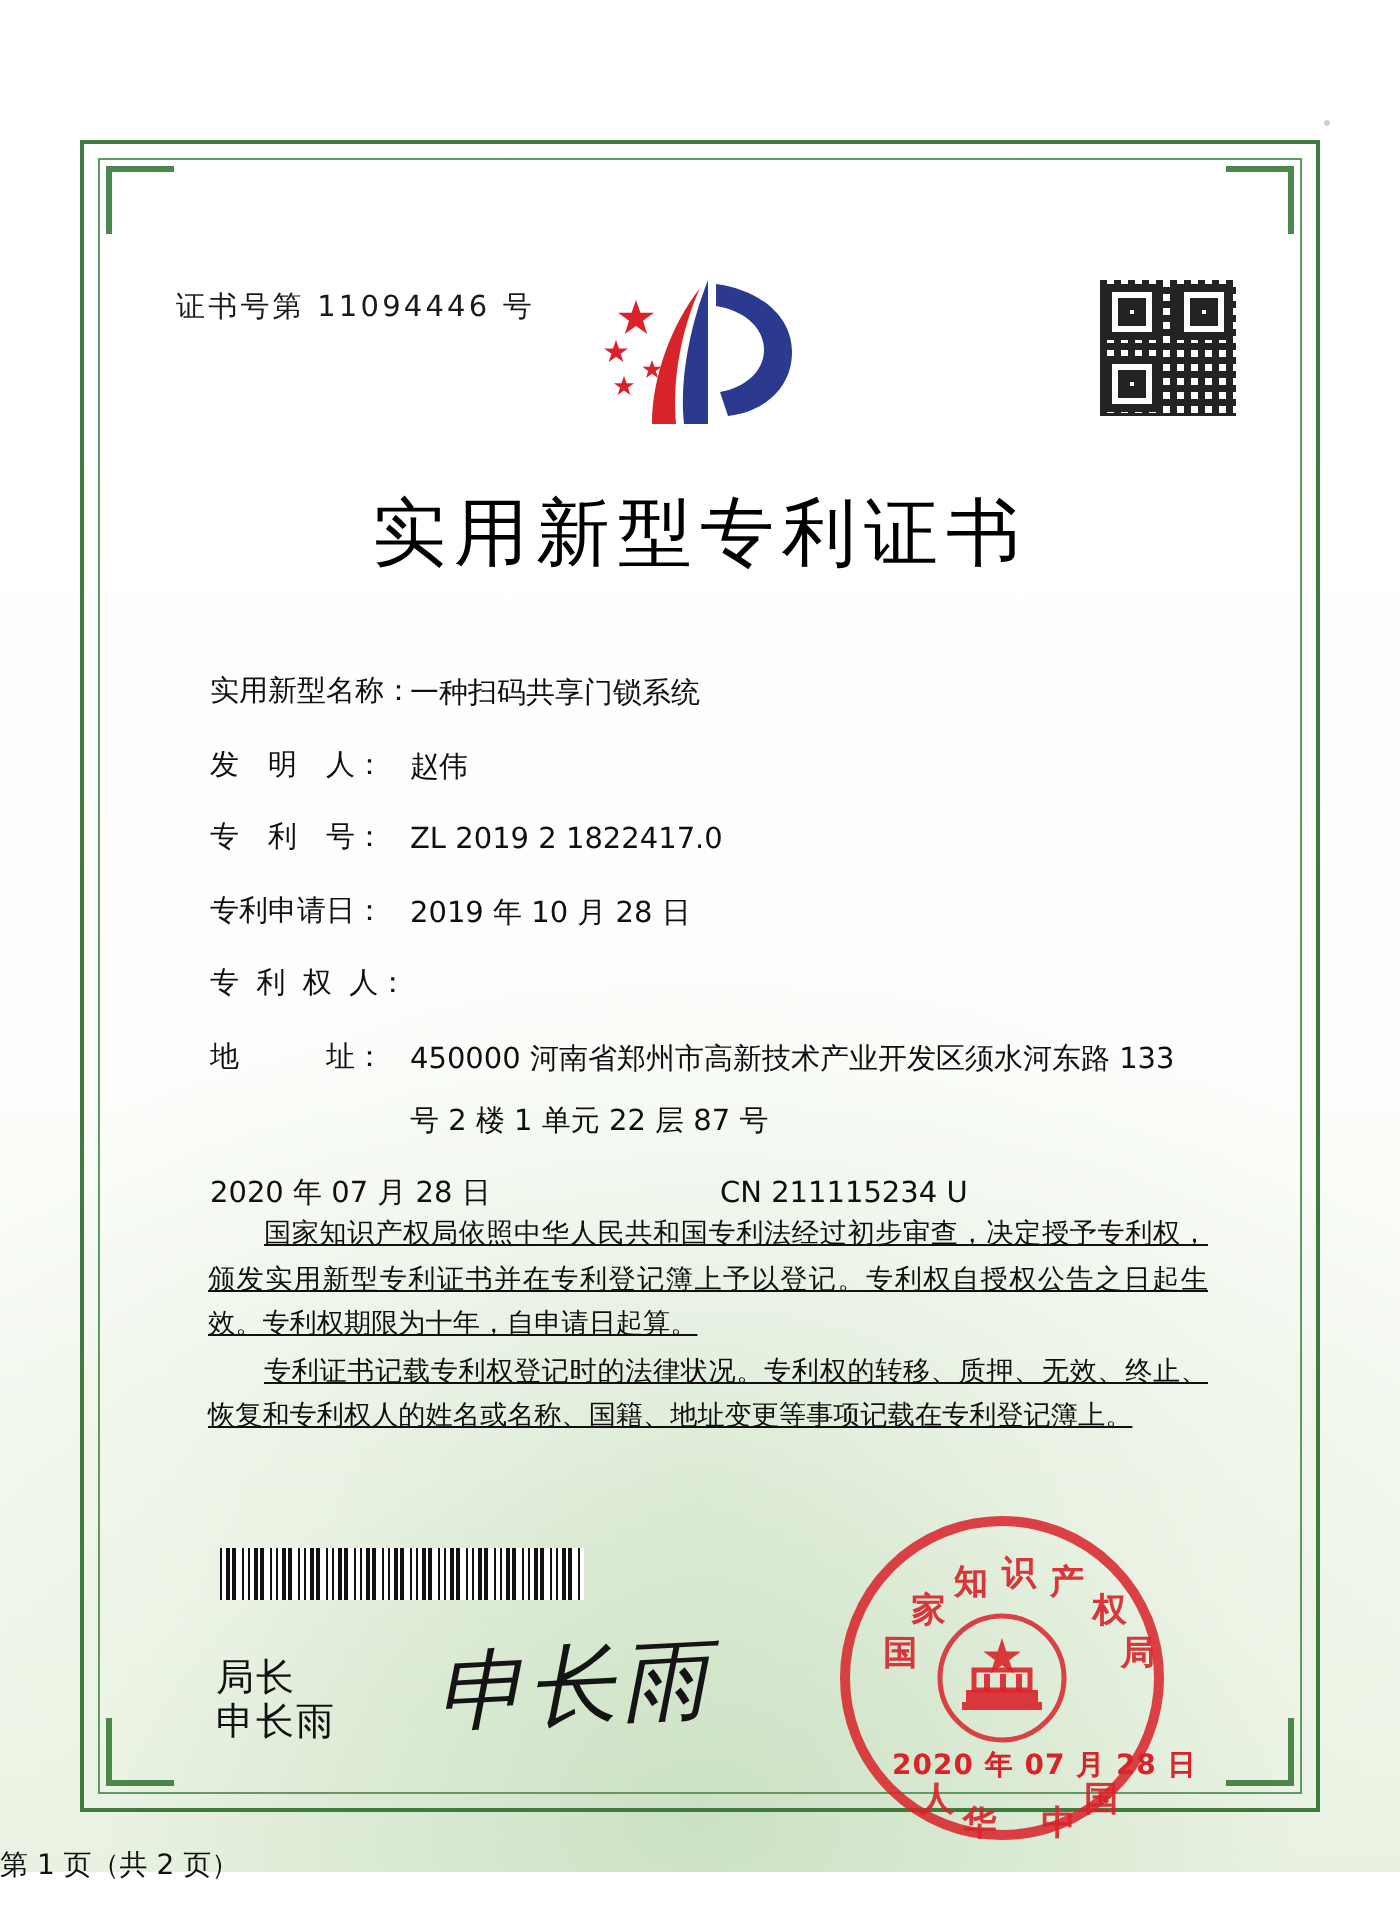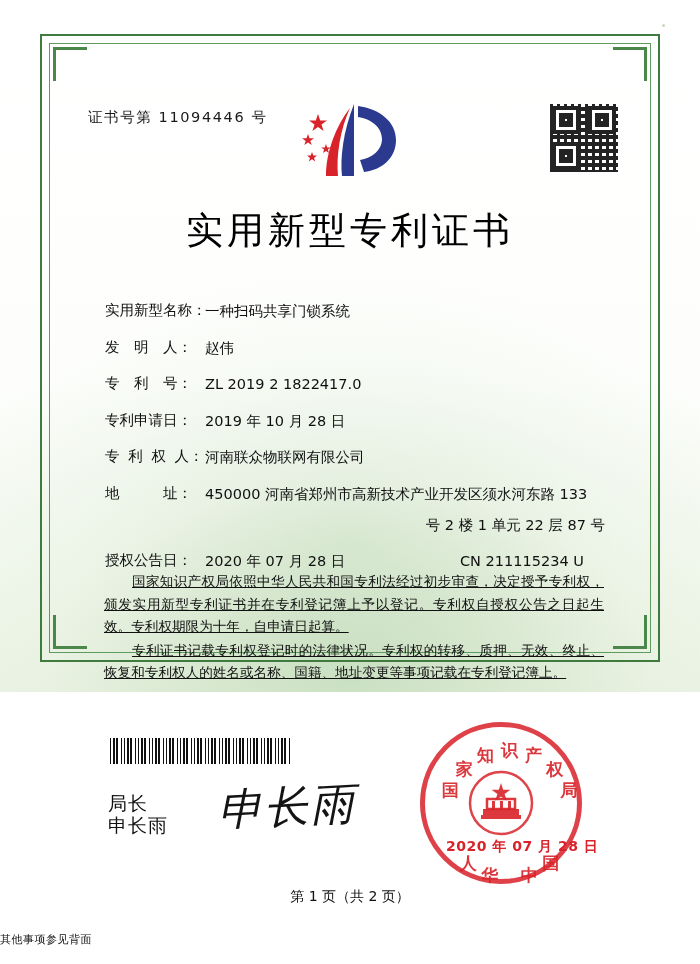--- a/index.html
+++ b/index.html
@@ -9,26 +9,27 @@
   body {
     width: 700px;
     height: 964px;
     background: #ffffff;
     font-family: "DejaVu Sans", "Liberation Sans", sans-serif;
     overflow: hidden;
   }
   .page {
     position: relative;
     width: 700px;
-    height: 692px;
+    height: 900px;
     background:
       radial-gradient(ellipse 520px 340px at 50% 78%, rgba(170,205,160,0.30) 0%, rgba(200,222,190,0.12) 52%, rgba(255,255,255,0) 78%),
       radial-gradient(ellipse 420px 260px at 50% 97%, rgba(150,195,140,0.35) 0%, rgba(255,255,255,0) 72%),
       linear-gradient(180deg, #ffffff 0%, #fdfefc 55%, #f3f8ee 80%, #e9f2e2 100%);
     box-sizing: border-box;
+    margin-top: 36px;
   }
 
   
   .frame-outer {
     position: absolute;
     left: 40px; top: 34px; right: 40px; bottom: 30px;
     border: 2px solid #3f7a3f;
     box-sizing: border-box;
   }
   .frame-inner {
@@ -145,21 +146,20 @@
     white-space: pre;
     color: #101010;
     font-family: Liberation Mono, monospace;
   }
   .field-value {
     flex: 1 1 auto;
     color: #101010;
   }
   .field-value .line2 {
     display: block;
-    text-align: right;
   }
   .field-row.split .field-value {
     flex: 0 0 255px;
   }
   .sub-label {
     flex: 0 0 100px;
     white-space: pre;
   }
   .sub-value { flex: 1 1 auto; }
 
@@ -259,21 +259,20 @@
     color: #d8232a;
     font-weight: bold;
     letter-spacing: .5px;
   }
 
   
   .page-no {
     position: absolute;
     left: 0; right: 0;
     top: 888px;
-    text-align: center;
     font-size: 14px;
     color: #101010;
   }
   .footer-note {
     position: absolute;
     left: 0; right: 0;
     top: 932px;
     text-align: left;
     font-size: 11px;
     color: #101010;
@@ -333,33 +332,31 @@
       <div class="field-value">ZL 2019 2 1822417.0</div>
     </div>
 
     <div class="field-row">
       <div class="field-label">专利申请日：</div>
       <div class="field-value">2019 年 10 月 28 日</div>
     </div>
 
     <div class="field-row">
       <div class="field-label">专 利 权 人：</div>
-      <div class="field-value">河南联众物联网有限公司</div>
     </div>
 
     <div class="field-row">
       <div class="field-label">地　　　址：</div>
       <div class="field-value">
         <span>450000 河南省郑州市高新技术产业开发区须水河东路 133</span>
         <span class="line2">号 2 楼 1 单元 22 层 87 号</span>
       </div>
     </div>
 
     <div class="field-row split">
-      <div class="field-label">授权公告日：</div>
       <div class="field-value">2020 年 07 月 28 日</div>
       <div class="sub-value">CN 211115234 U</div>
     </div>
 
   </div>
 
   <div class="paragraphs">
     <p>国家知识产权局依照中华人民共和国专利法经过初步审查，决定授予专利权，颁发实用新型专利证书并在专利登记簿上予以登记。专利权自授权公告之日起生效。专利权期限为十年，自申请日起算。</p>
     <p>专利证书记载专利权登记时的法律状况。专利权的转移、质押、无效、终止、恢复和专利权人的姓名或名称、国籍、地址变更等事项记载在专利登记簿上。</p>
   </div>

